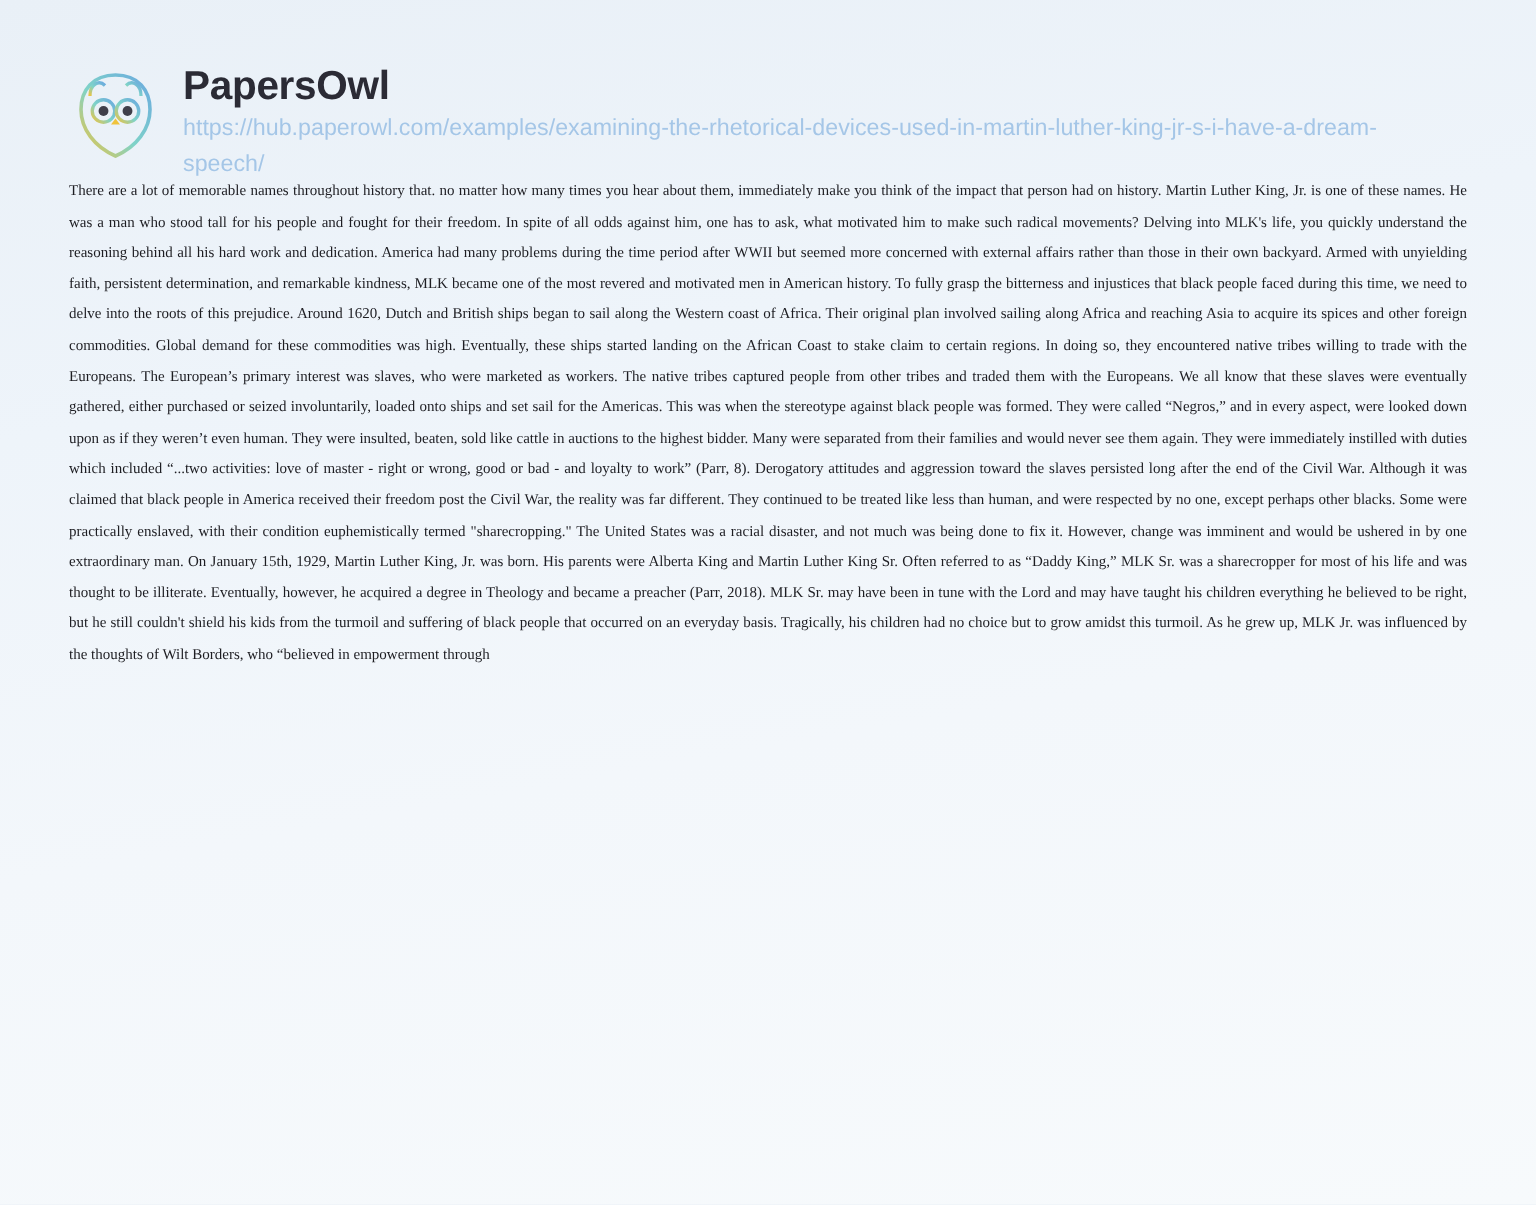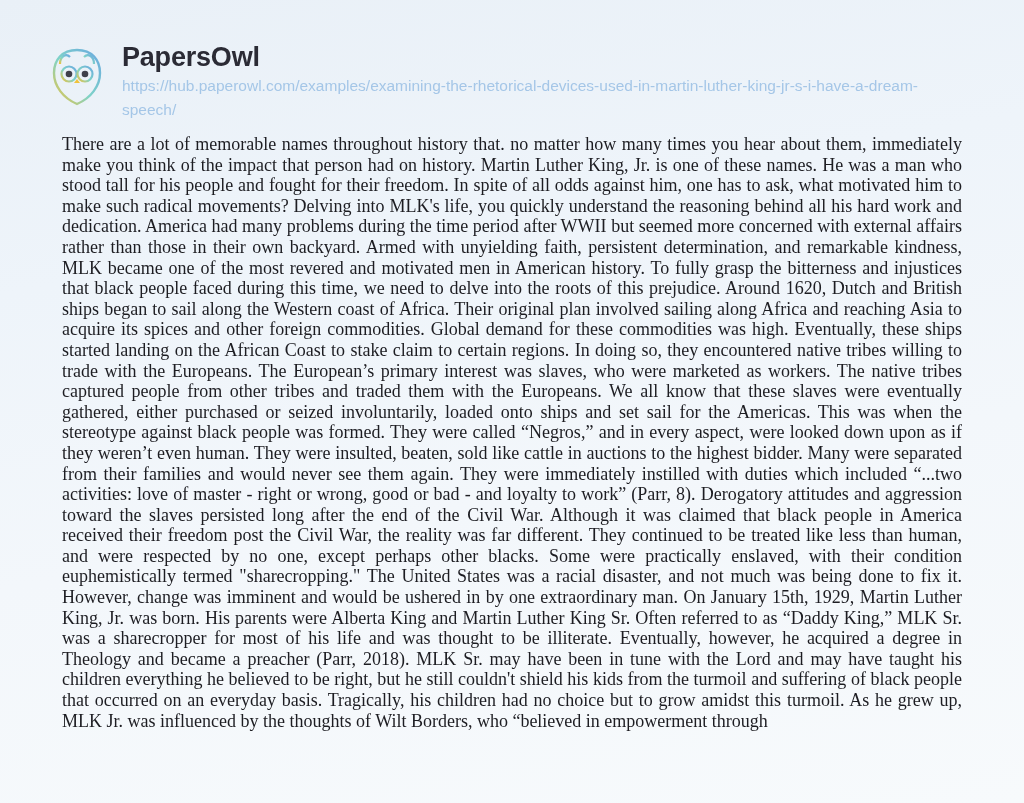--- a/index.html
+++ b/index.html
@@ -67,26 +67,26 @@
     font-family: "Liberation Sans", sans-serif;
     font-size: 27px;
     line-height: 36px;
     color: #24242c;
     font-weight: normal;
     margin: 46px 0 16px 0;
     max-width: 720px;
   }
   .body-text {
     font-family: "Liberation Serif", serif;
-    font-size: 18px;
+    font-size: 10px;
     line-height: 20.6px;
     color: #1d1d22;
     text-align: justify;
     max-width: 932px;
-    margin: 16px;
+    margin: 0;
   }
   .body-text p {
     margin: 0;
   }
 </style>
 </head>
 <body>
 
 <div class="page">
 

